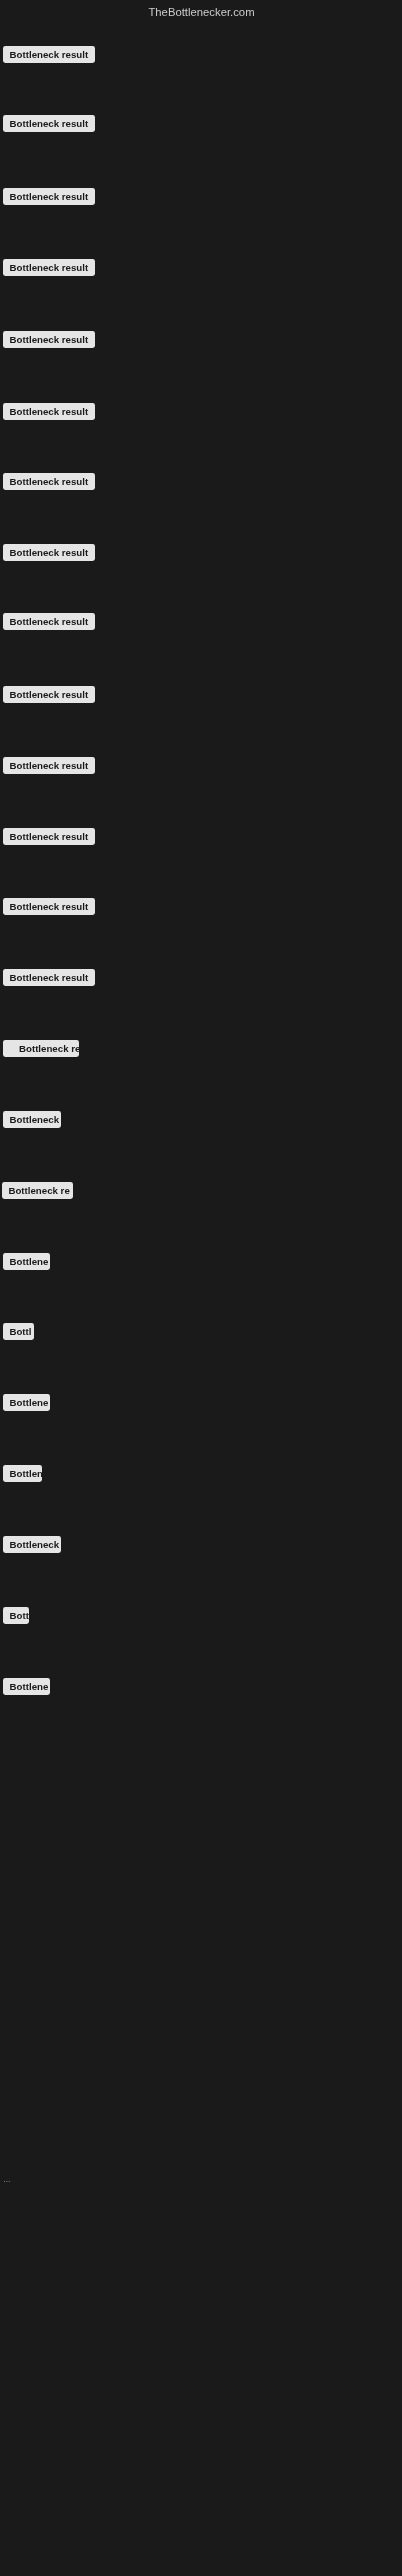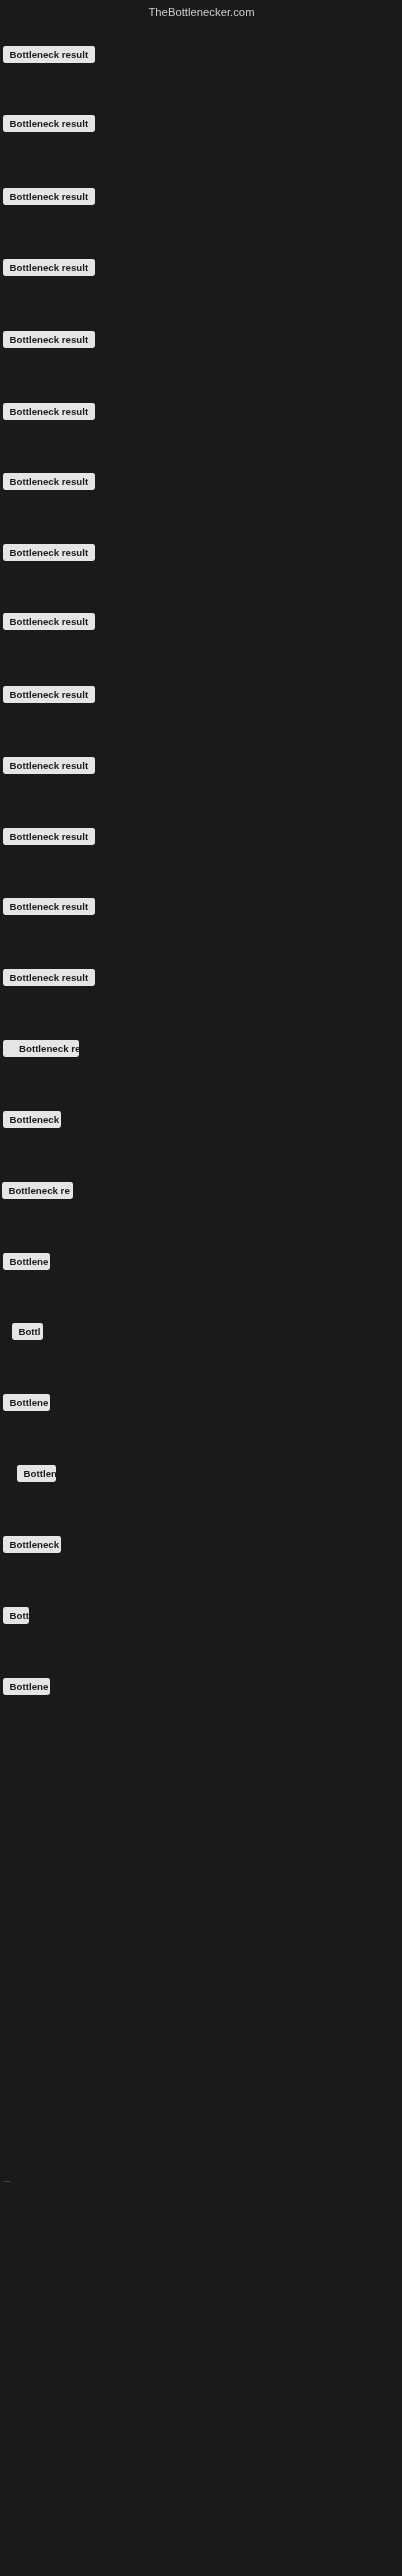--- a/index.html
+++ b/index.html
@@ -65,23 +65,23 @@
       <div style="position: absolute; left: 0px; top: 613px; width: 403px;"><div class="bottleneck-badge" style="max-width: 93px; margin-left: 3.2px;">Bottleneck result</div></div>
       <div style="position: absolute; left: 0px; top: 686px; width: 403px;"><div class="bottleneck-badge" style="max-width: 93px; margin-left: 3.2px;">Bottleneck result</div></div>
       <div style="position: absolute; left: 0px; top: 757px; width: 403px;"><div class="bottleneck-badge" style="max-width: 93px; margin-left: 3.2px;">Bottleneck result</div></div>
       <div style="position: absolute; left: 0px; top: 828px; width: 403px;"><div class="bottleneck-badge" style="max-width: 93px; margin-left: 3.2px;">Bottleneck result</div></div>
       <div style="position: absolute; left: 0px; top: 898px; width: 403px;"><div class="bottleneck-badge" style="max-width: 93px; margin-left: 3.2px;">Bottleneck result</div></div>
       <div style="position: absolute; left: 0px; top: 969px; width: 403px;"><div class="bottleneck-badge" style="max-width: 93px; margin-left: 3.2px;">Bottleneck result</div></div>
       <div style="position: absolute; left: 0px; top: 1040px; width: 403px;"><div class="bottleneck-badge" style="max-width: 76px; margin-left: 3px; padding-left: 16px;">Bottleneck res</div></div>
       <div style="position: absolute; left: 0px; top: 1111px; width: 403px;"><div class="bottleneck-badge" style="max-width: 58px; margin-left: 3.2px;">Bottleneck</div></div>
       <div style="position: absolute; left: 0px; top: 1182px; width: 403px;"><div class="bottleneck-badge" style="max-width: 71px; margin-left: 2px;">Bottleneck re</div></div>
       <div style="position: absolute; left: 0px; top: 1253px; width: 403px;"><div class="bottleneck-badge" style="max-width: 47px; margin-left: 3.2px;">Bottlene</div></div>
-      <div style="position: absolute; left: 0px; top: 1323px; width: 403px;"><div class="bottleneck-badge" style="max-width: 31px; margin-left: 12px;">Bottl</div></div>
+      <div style="position: absolute; left: 0px; top: 1323px; width: 403px;"><div class="bottleneck-badge" style="max-width: 31px; margin-left: 3px;">Bottl</div></div>
       <div style="position: absolute; left: 0px; top: 1394px; width: 403px;"><div class="bottleneck-badge" style="max-width: 47px; margin-left: 3.2px;">Bottlene</div></div>
-      <div style="position: absolute; left: 0px; top: 1465px; width: 403px; padding-left: 14px;"><div class="bottleneck-badge" style="max-width: 39px; margin-left: 3.2px;">Bottlen</div></div>
+      <div style="position: absolute; left: 0px; top: 1465px; width: 403px;"><div class="bottleneck-badge" style="max-width: 39px; margin-left: 3.2px;">Bottlen</div></div>
       <div style="position: absolute; left: 0px; top: 1536px; width: 403px;"><div class="bottleneck-badge" style="max-width: 58px; margin-left: 3.2px;">Bottleneck</div></div>
       <div style="position: absolute; left: 0px; top: 1607px; width: 403px;"><div class="bottleneck-badge" style="max-width: 26px; margin-left: 3.2px;">Bott</div></div>
       <div style="position: absolute; left: 0px; top: 1678px; width: 403px;"><div class="bottleneck-badge" style="max-width: 47px; margin-left: 3.2px;">Bottlene</div></div>
     </div>
 
   <div class="ellipsis-indicator" style="top: 2174px; position:absolute;">
     <span>...</span>
   </div>
 
 </div>

